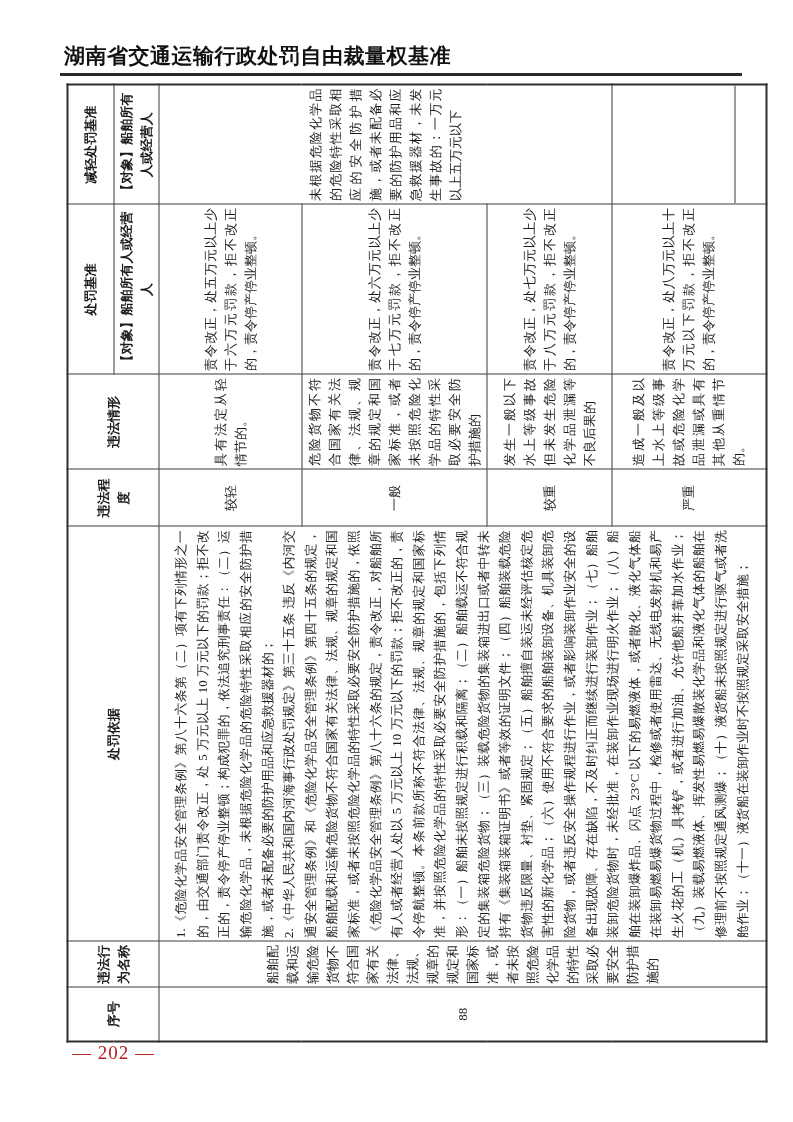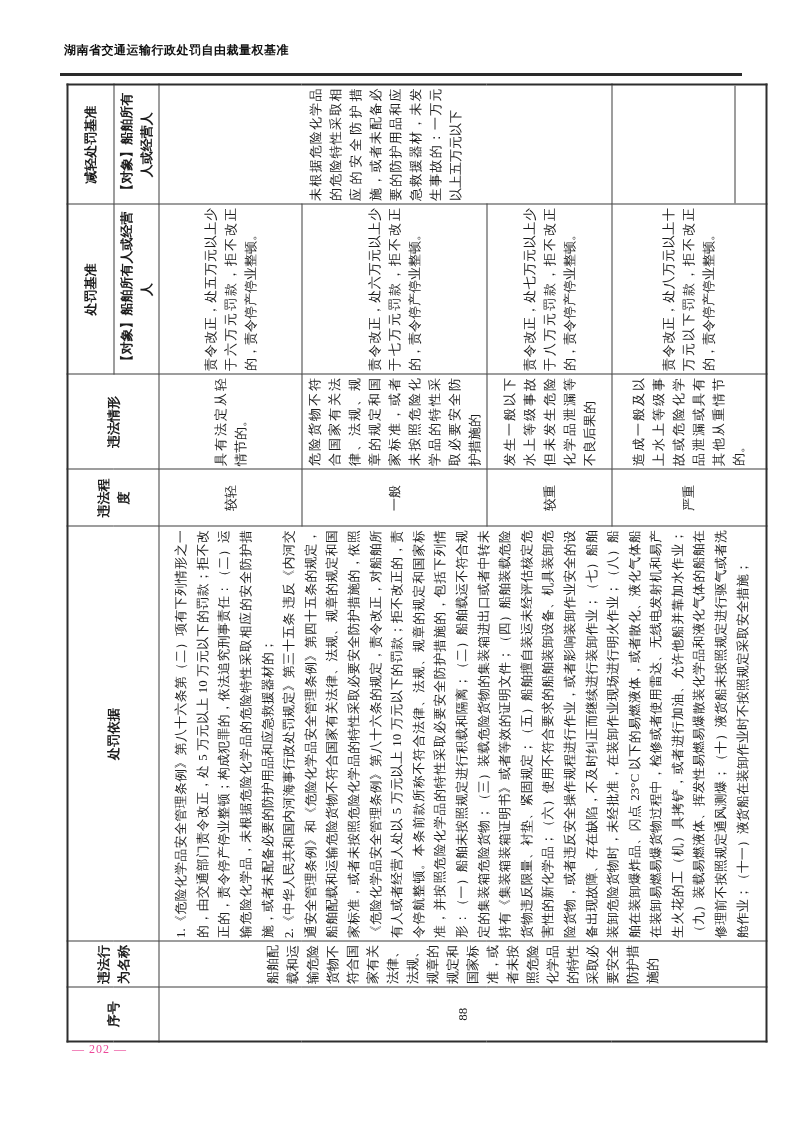--- a/index.html
+++ b/index.html
@@ -1,21 +1,21 @@
 <!DOCTYPE html>
 <html><head>
 <meta charset="utf-8">
 <style>
   html,body{margin:0;padding:0;background:#888;}
   #page{position:relative;width:793px;height:1122px;background:#ffffff;overflow:hidden;
         font-family:"Liberation Serif",serif;color:#1c1c1c;}
   #doc-title{position:absolute;left:64px;top:42px;font-family:"Liberation Sans",sans-serif;
-        font-weight:bold;font-size:12px;letter-spacing:0.5px;color:#111;text-align:center;}
+        font-weight:bold;font-size:21px;letter-spacing:0.5px;color:#111;text-align:center;}
   #title-rule{position:absolute;left:60px;top:73px;width:682px;height:2.5px;background:#2a2a2a;}
-  #page-num{position:absolute;left:72px;top:1042px;font-size:12px;color:#ec4899;letter-spacing:1px;}
+  #page-num{position:absolute;left:72px;top:1042px;font-size:19px;color:#b91c1c;letter-spacing:1px;}
 
   
   #rot-wrap{position:absolute;left:-75.5px;top:226.5px;width:957px;height:674px;
             transform:rotate(-90deg);}
   table.gov{width:957px;height:674px;table-layout:fixed;border-collapse:collapse;}
   table.gov td{border:1px solid #3c3c3c;padding:2px 3px;vertical-align:middle;
                font-size:13px;line-height:20px;color:#1c1c1c;overflow:hidden;}
   table.gov{border:2px solid #2e2e2e;}
   td.hdr{font-family:"Liberation Sans",sans-serif;font-weight:bold;text-align:center;
          font-size:13px;line-height:17px;}

